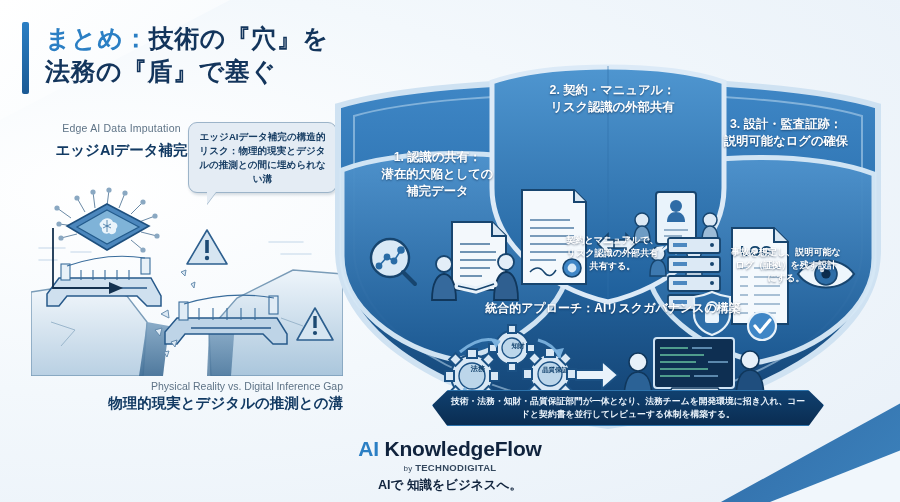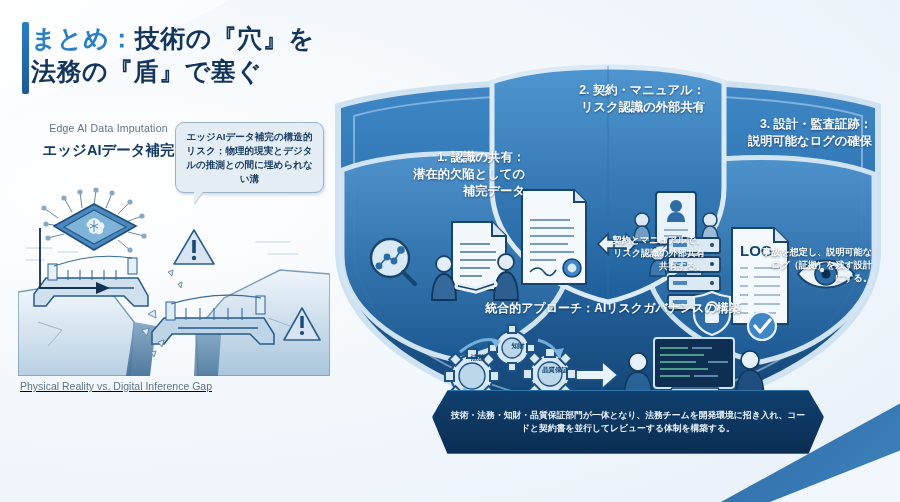--- a/index.html
+++ b/index.html
@@ -28,78 +28,78 @@
     opacity:.92;pointer-events:none;
   }
   .corner-wedge-br2{
     position:absolute;right:0;bottom:0;width:130px;height:66px;
     background:#f1f7fc;
     clip-path:polygon(0 100%,100% 100%,100% 22%);
     pointer-events:none;
   }
 
   
-  .title-wrap{position:absolute;left:22px;top:22px;display:flex;gap:2px;}
+  .title-wrap{position:absolute;left:22px;top:22px;display:flex;gap:16px;}
   .title-bar{width:7px;height:72px;border-radius:2px;
     background:linear-gradient(180deg,#2b7fc4 0%,#1b5a94 100%);}
   .title-lines{line-height:1.3;}
   .title-line{font-size:25px;font-weight:700;color:#13355c;letter-spacing:.5px;
      text-shadow:0 1px 0 rgba(255,255,255,.8);white-space:nowrap;}
   .title-accent{color:#2b7fc4;}
 
   
-  .left-zone{position:absolute;left:0;top:108px;width:340px;height:330px;}
+  .left-zone{position:absolute;left:13px;top:108px;width:340px;height:330px;}
   .chip-caption{position:absolute;left:16px;top:14px;width:185px;text-align:center;}
   .chip-cap-en{font-size:10.5px;color:#5e7386;letter-spacing:.2px;}
   .chip-cap-jp{font-size:14.5px;font-weight:700;color:#123a63;margin-top:7px;}
 
   .bubble{
     position:absolute;left:175px;top:14px;width:133px;
     background:#e4ecf4;border:1.4px solid #9cb4c9;border-radius:9px;
     padding:7px 7px 6px;box-shadow:1px 2px 3px rgba(30,60,90,.18);
   }
   .bubble-txt{font-size:9.6px;line-height:1.45;color:#173d63;font-weight:700;text-align:center;}
   .bubble:after{
     content:"";position:absolute;left:18px;bottom:-12px;
     border-width:12px 9px 0 0;border-style:solid;
     border-color:#e4ecf4 transparent transparent transparent;
     filter:drop-shadow(0 1px 0 #9cb4c9);
   }
 
   .chip-svg{position:absolute;left:38px;top:66px;}
   .gap-svg{position:absolute;left:18px;top:118px;}
 
-  .bottom-caption{position:absolute;left:20px;top:272px;width:310px;text-align:left;text-decoration:underline;}
+  .bottom-caption{position:absolute;left:20px;top:272px;width:310px;text-align:right;}
   .bc-en{font-size:10.5px;color:#5e7386;}
   .bc-jp{font-size:14.5px;font-weight:700;color:#123a63;margin-top:2px;}
 
   
   .bigshield{position:absolute;left:328px;top:60px;width:560px;height:370px;}
 
-  .panel{position:absolute;color:#ffffff;text-align:right;}
+  .panel{position:absolute;color:#ffffff;text-align:center;}
   .panel-title{font-size:12.3px;font-weight:700;line-height:1.38;
      text-shadow:0 1px 2px rgba(5,30,60,.55);}
   .panel-caption{font-size:9.1px;font-weight:700;line-height:1.42;
      text-shadow:0 1px 2px rgba(5,30,60,.55);}
 
   #panel1{left:22px;top:52px;width:175px;margin-top:37px;}
   #panel2{left:192px;top:22px;width:185px;}
   #panel3{left:372px;top:56px;width:172px;}
 
   .panel-icons{height:64px;display:flex;align-items:center;justify-content:center;gap:5px;margin:6px 0 4px;}
 
   .integrated{position:absolute;left:100px;top:240px;width:370px;text-align:center;color:#fff;}
   .integrated-title{font-size:12px;font-weight:700;text-shadow:0 1px 2px rgba(5,30,60,.6);}
 
   .banner{
     position:absolute;left:104px;top:330px;width:362px;
     background:linear-gradient(180deg,#10406f 0%,#0a2d52 100%);
     border:1px solid #2d74ad;
     clip-path:polygon(4% 0,96% 0,100% 42%,96% 100%,4% 100%,0 42%);
-    padding:18px 14px;text-align:center;
+    padding:4px 14px;text-align:center;
   }
   .banner-txt{font-size:8.8px;line-height:1.5;color:#eaf3fb;font-weight:700;}
 
   
   .footer{position:absolute;left:0;right:0;bottom:8px;text-align:center;}
   .f-logo{font-size:21px;font-weight:700;color:#10233d;letter-spacing:-.2px;}
   .f-logo .ai{color:#2b7fc4;}
   .f-by{font-size:9.5px;font-weight:700;color:#34485e;margin-top:1px;letter-spacing:.3px;}
   .f-by .small{font-size:8px;font-weight:400;}
   .f-tag{font-size:12.6px;font-weight:700;color:#10233d;margin-top:4px;}
@@ -239,20 +239,21 @@
       </g>
 
       <g stroke="#14314f" stroke-width="1.8" fill="none">
         <path d="M22 2 V62 H78"></path>
         <polygon points="78,56 92,62 78,68" fill="#14314f" stroke="none"></polygon>
       </g>
     </svg>
 
     <div class="bottom-caption">
       <div class="bc-en">Physical Reality vs. Digital Inference Gap</div>
+      <div class="bc-jp">物理的現実とデジタルの推測との溝</div>
     </div>
   </div>
 
   <div class="bigshield">
     <svg width="560" height="370" viewBox="0 0 560 370" style="position:absolute;left:0;top:0;">
       <defs>
         <linearGradient id="bigShieldG" x1="0" y1="0" x2="0" y2="1">
           <stop offset="0" stop-color="#3f87c6"></stop>
           <stop offset="45%" stop-color="#2a6fad"></stop>
           <stop offset="100%" stop-color="#103e6d"></stop>
@@ -500,23 +501,32 @@
       <div class="panel-icons"></div>
       <div class="panel-caption" style="white-space:pre-line;margin-top:26px;">事故を想定し、説明可能な
 ログ（証拠）を残す設計
 にする。</div>
     </div>
 
     <div class="integrated">
       <div class="integrated-title">統合的アプローチ：AIリスクガバナンスの構築</div>
     </div>
 
-    <div style="position:absolute;left:128px;top:293px;width:44px;text-align:center;font-size:7.2px;font-weight:700;color:#14446f;">法務</div>
+    <div style="position:absolute;left:128px;top:304px;width:44px;text-align:center;font-size:7.2px;font-weight:700;color:#14446f;">法務</div>
     <div style="position:absolute;left:172px;top:282px;width:36px;text-align:center;font-size:6.6px;font-weight:700;color:#14446f;">知財</div>
     <div style="position:absolute;left:206px;top:306px;width:42px;text-align:center;font-size:6.4px;font-weight:700;color:#14446f;line-height:1.1;">品質保証</div>
 
     <div class="banner">
       <div class="banner-txt">技術・法務・知財・品質保証部門が一体となり、法務チームを開発環境に招き入れ、コードと契約書を並行してレビューする体制を構築する。</div>
     </div>
   </div>
 
+  <div class="footer">
+    <div class="f-logo">
+      <span class="ai">AI</span><span> KnowledgeFlow</span>
+    </div>
+    <div class="f-by">
+      <span class="small">by </span><span>TECHNODIGITAL</span>
+    </div>
+    <div class="f-tag">AIで 知識をビジネスへ。</div>
+  </div>
 
 </div>
 
 </body></html>

